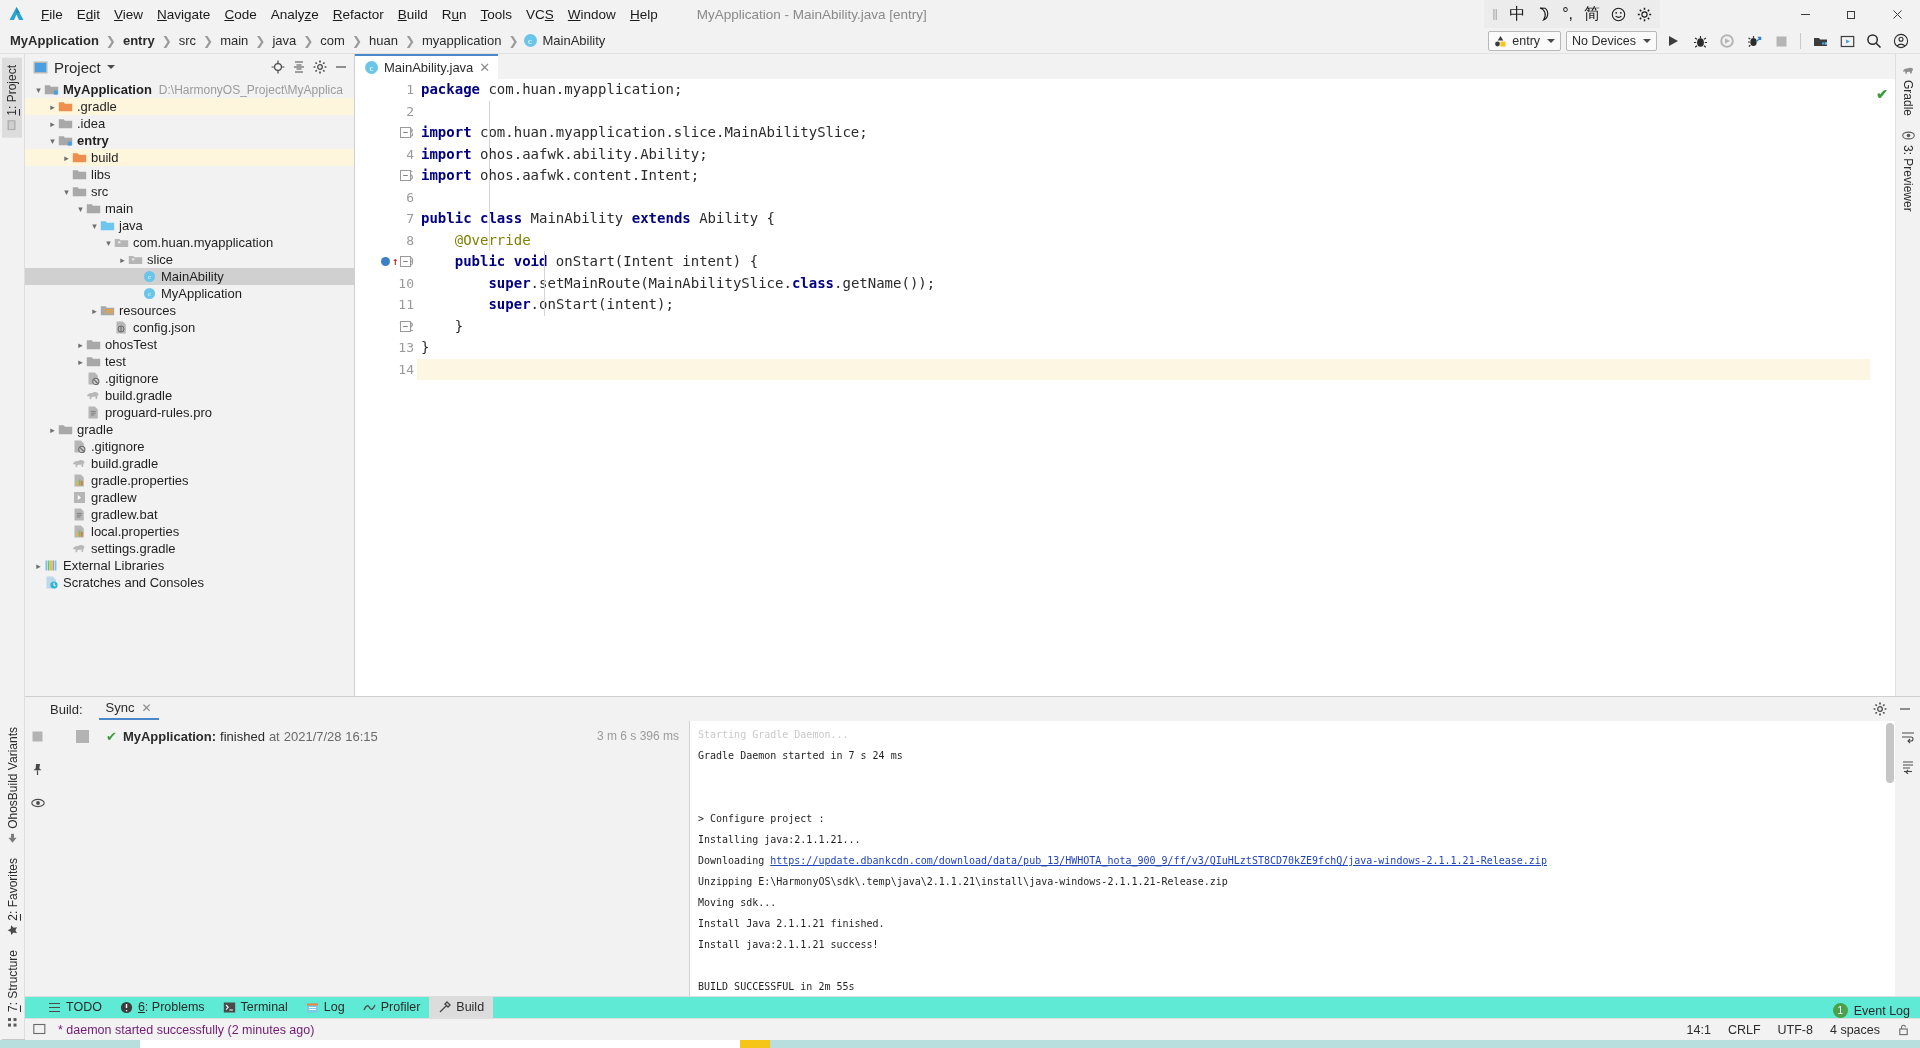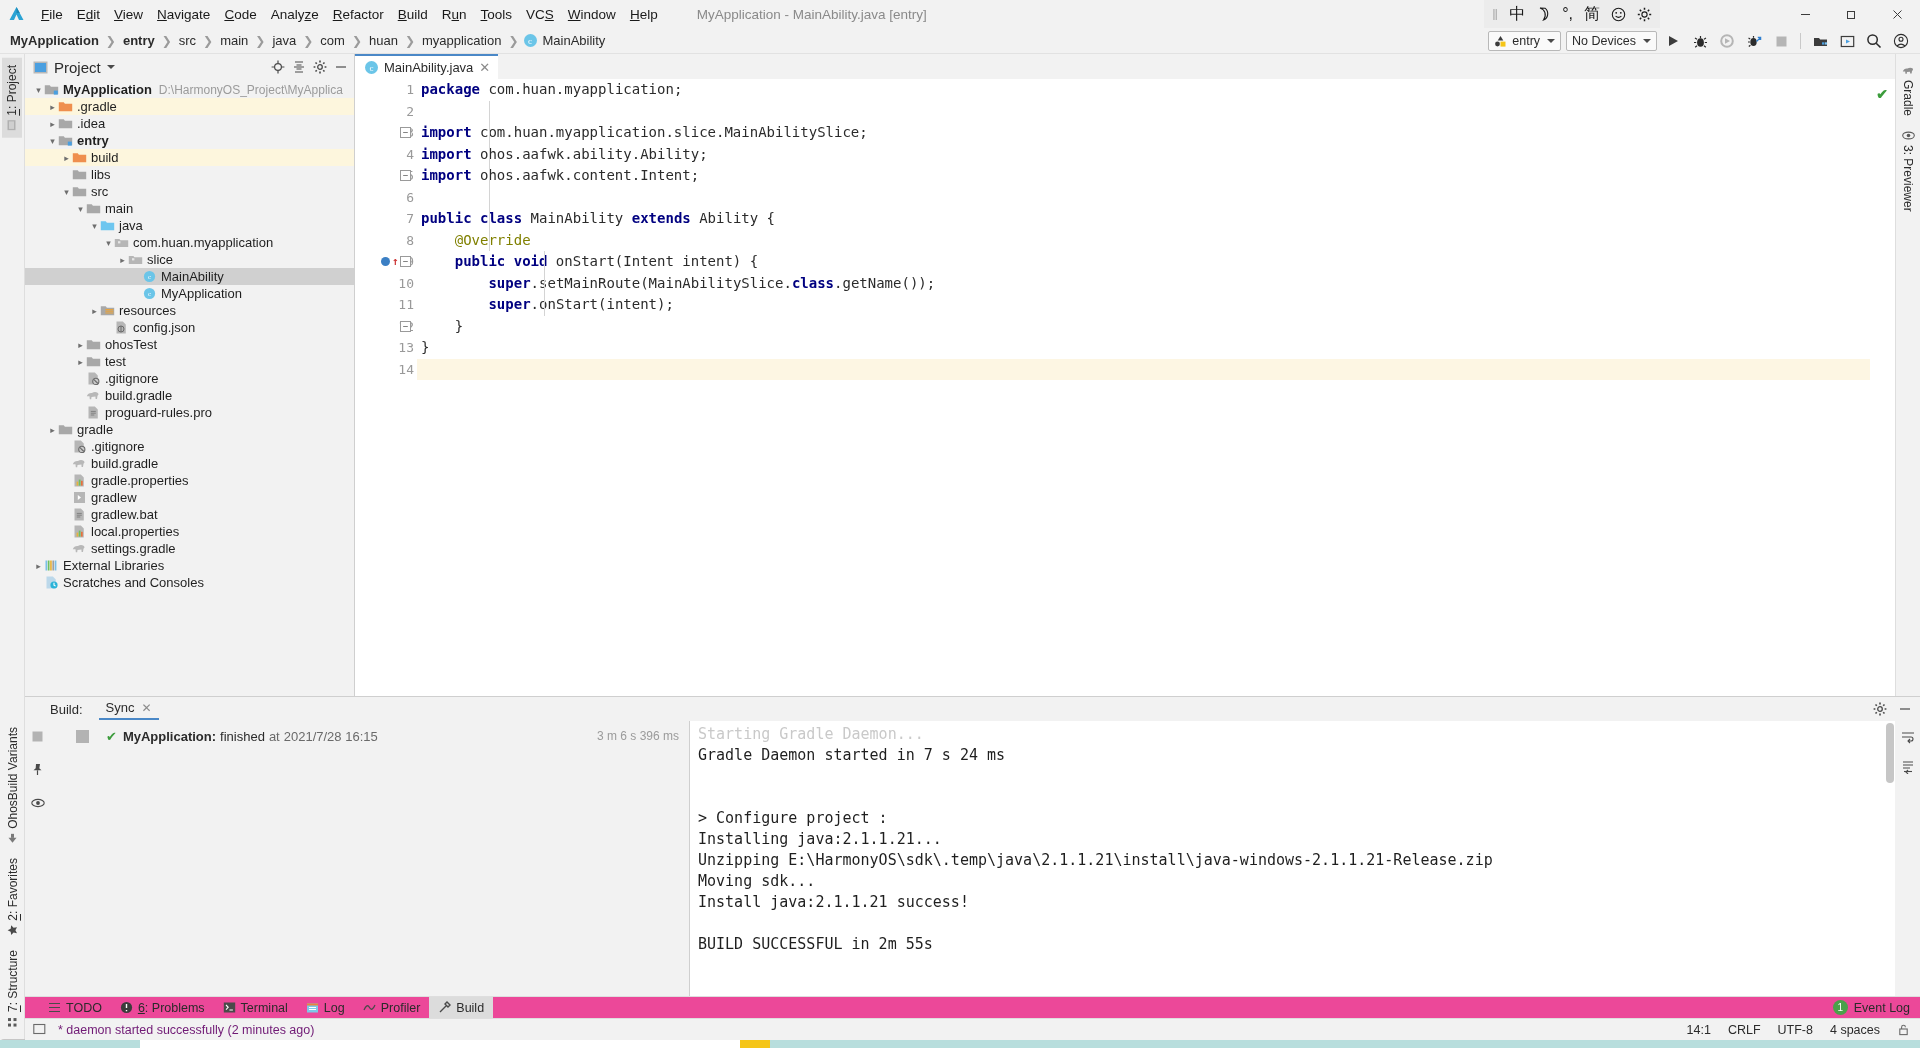--- a/index.html
+++ b/index.html
@@ -128,33 +128,33 @@
   .bp-gut{ width:25px; flex:0 0 25px; background:#f2f2f2; display:flex; flex-direction:column;
            align-items:center; padding-top:6px; gap:14px;}
   .bp-left{ width:640px; flex:0 0 640px; background:#f2f2f2; border-right:1px solid #cfcfcf;
             position:relative; }
   .bl-row{ height:20px; display:flex; align-items:center; font-size:13px; padding-left:56px;
            position:relative; margin-top:5px;}
   .bl-row .chk{ color:#3c9c3c; font-size:13px; margin-right:6px;}
   .bl-row .dur{ position:absolute; right:10px; color:#9b9b9b; font-size:12px;}
   .bl-sq{ position:absolute; left:26px; top:4px; width:13px; height:13px; background:#b3b3b3;}
   .console{ flex:1 1 auto; background:#fff; position:relative; overflow:hidden;
-            font-family:"DejaVu Sans Mono", monospace; font-size:15px; padding:3px 0 0 8px;
+            font-family:"DejaVu Sans Mono", monospace; font-size:10px; padding:3px 0 0 8px;
             color:#1f1f1f; }
   .co{ height:21px; line-height:21px; white-space:pre; }
   .co a{ color:#2244bb; text-decoration:underline; }
   .co.clip{ color:#c9c9c9; }
   .con-scroll{ position:absolute; right:0; top:0; bottom:0; width:10px; background:#fff;}
   .con-scroll i{ position:absolute; top:2px; right:1px; width:8px; height:60px;
                  background:#c6c6c6; border-radius:4px;}
   .bp-right{ width:25px; flex:0 0 25px; background:#f2f2f2; display:flex; flex-direction:column;
              align-items:center; padding-top:6px; gap:11px;}
 
   
-  .toolstrip{ height:22px; flex:0 0 22px; background:#ec4899; display:flex; align-items:center;
+  .toolstrip{ height:22px; flex:0 0 22px; background:#5eead4; display:flex; align-items:flex-end;
               padding-left:14px; border-top:1px solid #dedede; position:relative;}
   .tt{ display:flex; align-items:center; gap:5px; padding:2px 9px; font-size:12.5px; height:22px;}
   .tt.sel{ background:#dcdcdc; }
   .tt u{ text-decoration:underline; }
   .toolstrip-right{ position:absolute; right:10px; display:flex; align-items:center; gap:6px;
                     font-size:12.5px;}
   .badge1{ width:15px;height:15px;border-radius:50%;background:#4aa14a;color:#fff;font-size:10px;
            display:flex;align-items:center;justify-content:center;}
 
   
@@ -909,22 +909,24 @@
             </div>
           </div>
           <div class="console" id="console">
 
           <div class="co clip">Starting Gradle Daemon...</div>
               <div class="co">Gradle Daemon started in 7 s 24 ms</div>
               <div class="co"> </div>
               <div class="co"> </div>
               <div class="co">&gt; Configure project :</div>
               <div class="co">Installing java:2.1.1.21...</div>
+              <div class="co"><span>Downloading </span><a href="#">https://update.dbankcdn.com/download/data/pub_13/HWHOTA_hota_900_9/ff/v3/QIuHLztST8CD70kZE9fchQ/java-windows-2.1.1.21-Release.zip</a></div>
               <div class="co">Unzipping E:\HarmonyOS\sdk\.temp\java\2.1.1.21\install\java-windows-2.1.1.21-Release.zip</div>
               <div class="co">Moving sdk...</div>
+              <div class="co">Install Java 2.1.1.21 finished.</div>
               <div class="co">Install java:2.1.1.21 success!</div>
               <div class="co"> </div>
               <div class="co">BUILD SUCCESSFUL in 2m 55s</div>
               <div class="con-scroll">
                 <i></i>
               </div>
             </div>
           <div class="bp-right">
             <div class="ph-btn">
               <svg width="14" height="14" viewBox="0 0 14 14">

